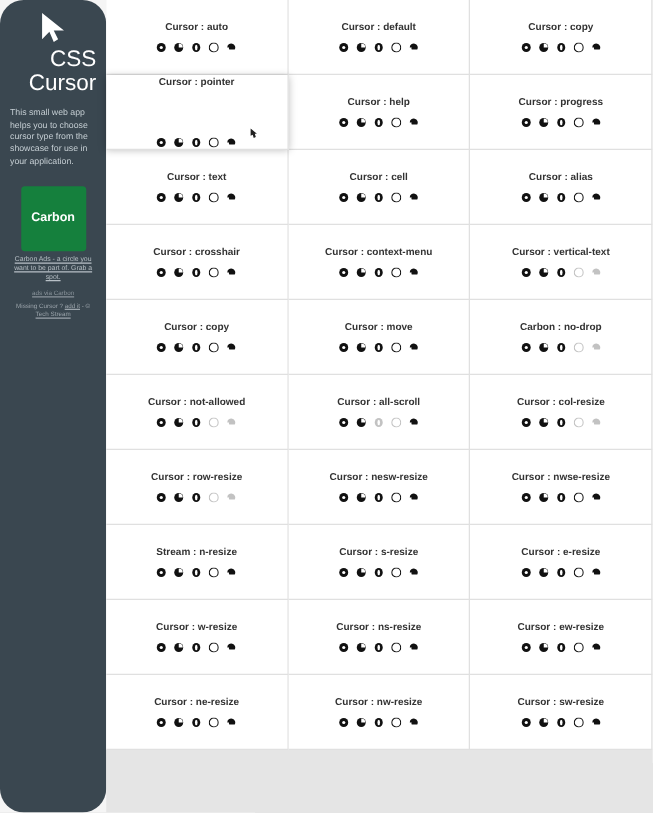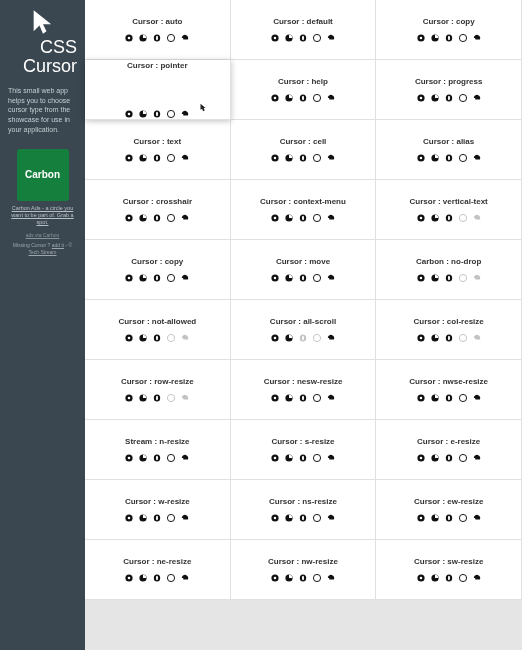--- a/index.html
+++ b/index.html
@@ -1,17 +1,17 @@
 <!DOCTYPE html>
 <html><head>
 <meta charset="utf-8">
 <style>
 * { box-sizing: border-box; margin: 0; padding: 0; }
 body { font-family: Arial, Helvetica, sans-serif; background: #f5f5f5; width: 522px; height: 650px; overflow: hidden; display: flex; }
-.sidebar { width: 85px; background: #3a4750; color: #d8dde0; display: flex; flex-direction: column; align-items: center; padding: 6px 4px; font-size: 7px; text-align: center; }
+.sidebar { width: 85px; background: #3a4750; color: #d8dde0; display: flex; flex-direction: column; align-items: center; padding: 6px 4px; font-size: 7px; text-align: center; border-radius: 19px; }
 .logo-arrow { width: 28px; height: 28px; margin-top: 2px; }
 .app-title { font-size: 18px; font-weight: normal; color: #fff; line-height: 1.05; text-align: right; width: 100%; padding-right: 4px; margin-top: 2px; }
 .app-description { font-size: 7px; line-height: 1.4; color: #c5ced3; margin-top: 10px; padding: 0 4px; text-align: left; }
 .ad-box { background: #15803d; width: 52px; height: 52px; border-radius: 3px; display: flex; align-items: center; justify-content: center; margin-top: 14px; }
 .ad-box-text { color: #fff; font-size: 10px; font-weight: bold; }
 .ad-caption { font-size: 5.5px; color: #b8c0c6; margin-top: 4px; line-height: 1.3; padding: 0 6px; text-decoration: underline; }
 .ad-via { font-size: 5px; color: #8a949b; margin-top: 6px; text-decoration: underline; }
 .footer-note { font-size: 5px; color: #9ba4ab; margin-top: 4px; line-height: 1.3; padding: 0 3px; }
 .footer-note .u { text-decoration: underline; }
 .grid { flex: 1; display: grid; grid-template-columns: repeat(3, 1fr); grid-auto-rows: 60px; background: #e5e5e5; }

